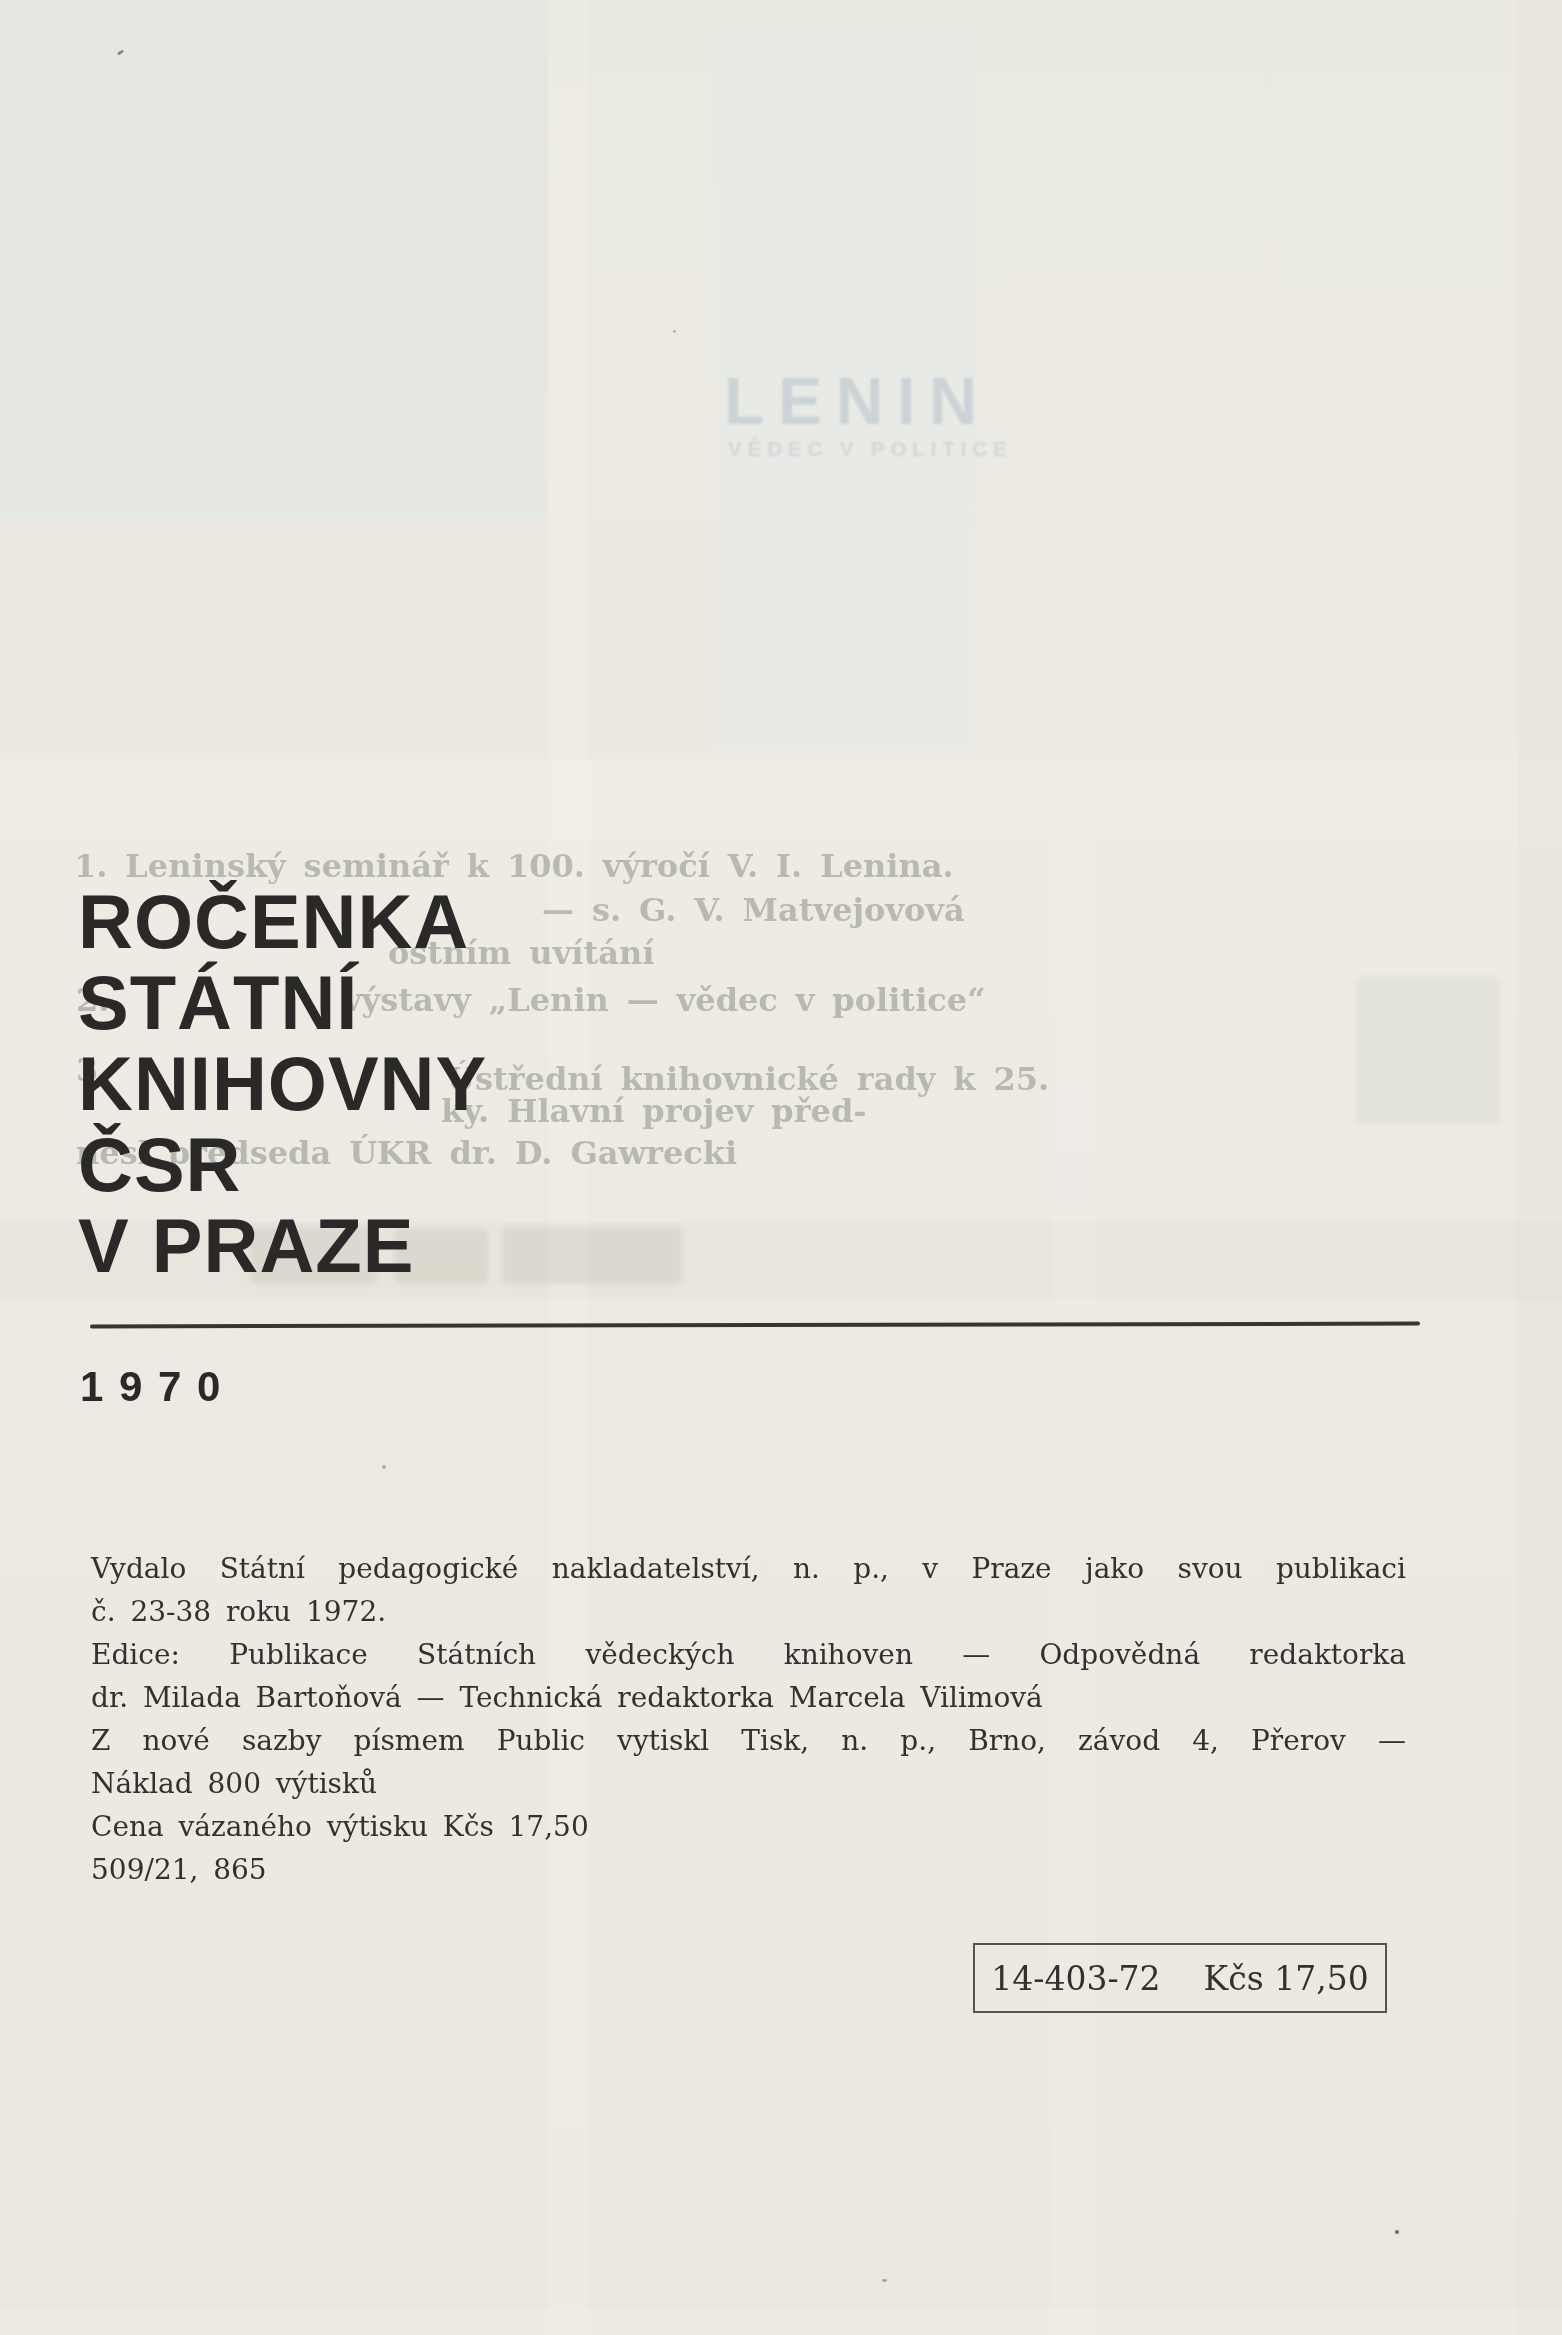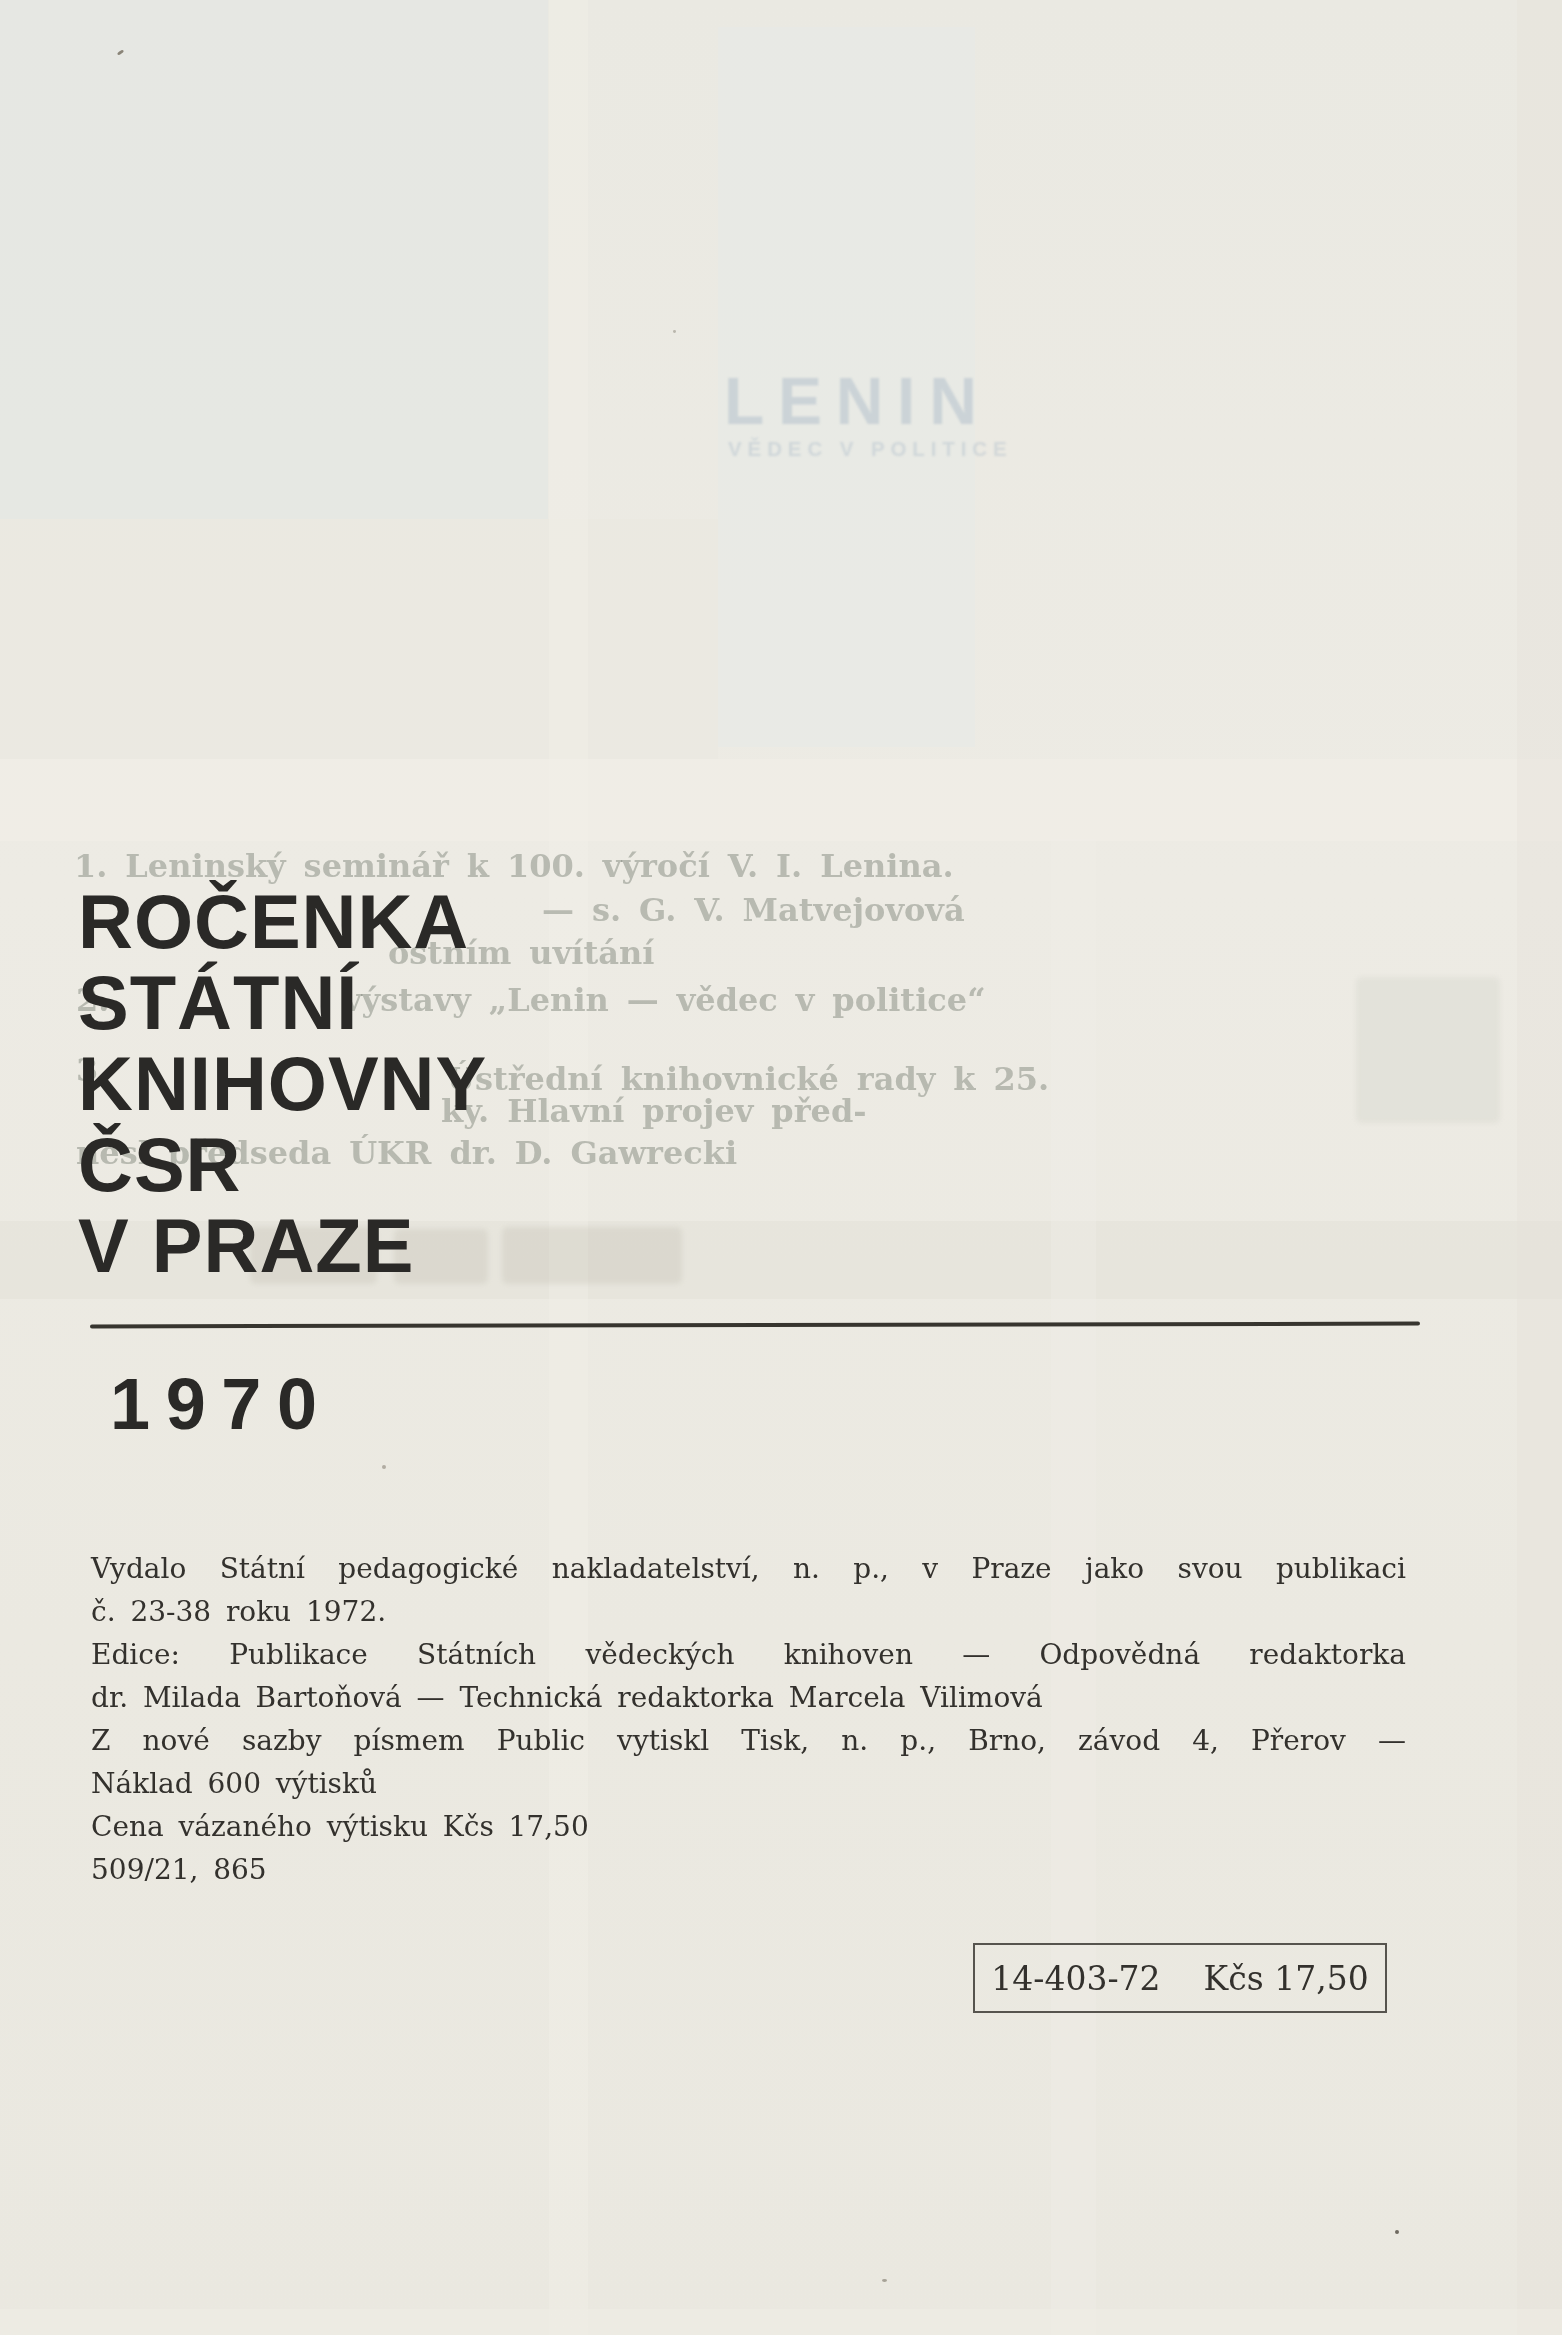--- a/index.html
+++ b/index.html
@@ -72,21 +72,21 @@
     font-weight:700;font-size:76px;line-height:81px;
     letter-spacing:1px;color:#2a2927;
   }
   .rule{
     position:absolute;left:90px;top:1323px;width:1330px;height:3.9px;
     background:#37352f;border-radius:2px;transform:rotate(-0.12deg);
   }
   .year{
     position:absolute;left:80px;top:1363px;
     font-family:"Liberation Sans", sans-serif;
-    font-weight:700;font-size:72px;letter-spacing:15.6px;color:#2a2927;margin-left:30px;
+    font-weight:700;font-size:42px;letter-spacing:15.6px;color:#2a2927;
   }
   .imprint{
     position:absolute;left:91px;top:1547px;width:1315px;
     font-size:28px;line-height:43px;color:#33312d;
   }
   .imprint .ln{height:43px;}
   .imprint .just{text-align:justify;text-align-last:justify;}
   .imprint .plain{word-spacing:5.9px;}
   .price-box{
     position:absolute;left:973px;top:1943px;width:414px;height:70px;
@@ -148,21 +148,21 @@
   <div class="rule"></div>
 
   <div class="year">1970</div>
 
   <div class="imprint">
     <div class="ln just">Vydalo Státní pedagogické nakladatelství, n. p., v Praze jako svou publikaci</div>
     <div class="ln plain">č. 23-38 roku 1972.</div>
     <div class="ln just">Edice: Publikace Státních vědeckých knihoven — Odpovědná redaktorka</div>
     <div class="ln plain">dr. Milada Bartoňová — Technická redaktorka Marcela Vilimová</div>
     <div class="ln just">Z nové sazby písmem Public vytiskl Tisk, n. p., Brno, závod 4, Přerov —</div>
-    <div class="ln plain">Náklad 600 výtisků</div>
+    <div class="ln plain">Náklad 800 výtisků</div>
     <div class="ln plain">Cena vázaného výtisku Kčs 17,50</div>
     <div class="ln plain">509/21, 865</div>
   </div>
 
   <div class="price-box">
     <span>14-403-72</span>
     <span class="gap"></span>
     <span>Kčs 17,50</span>
   </div>
 

